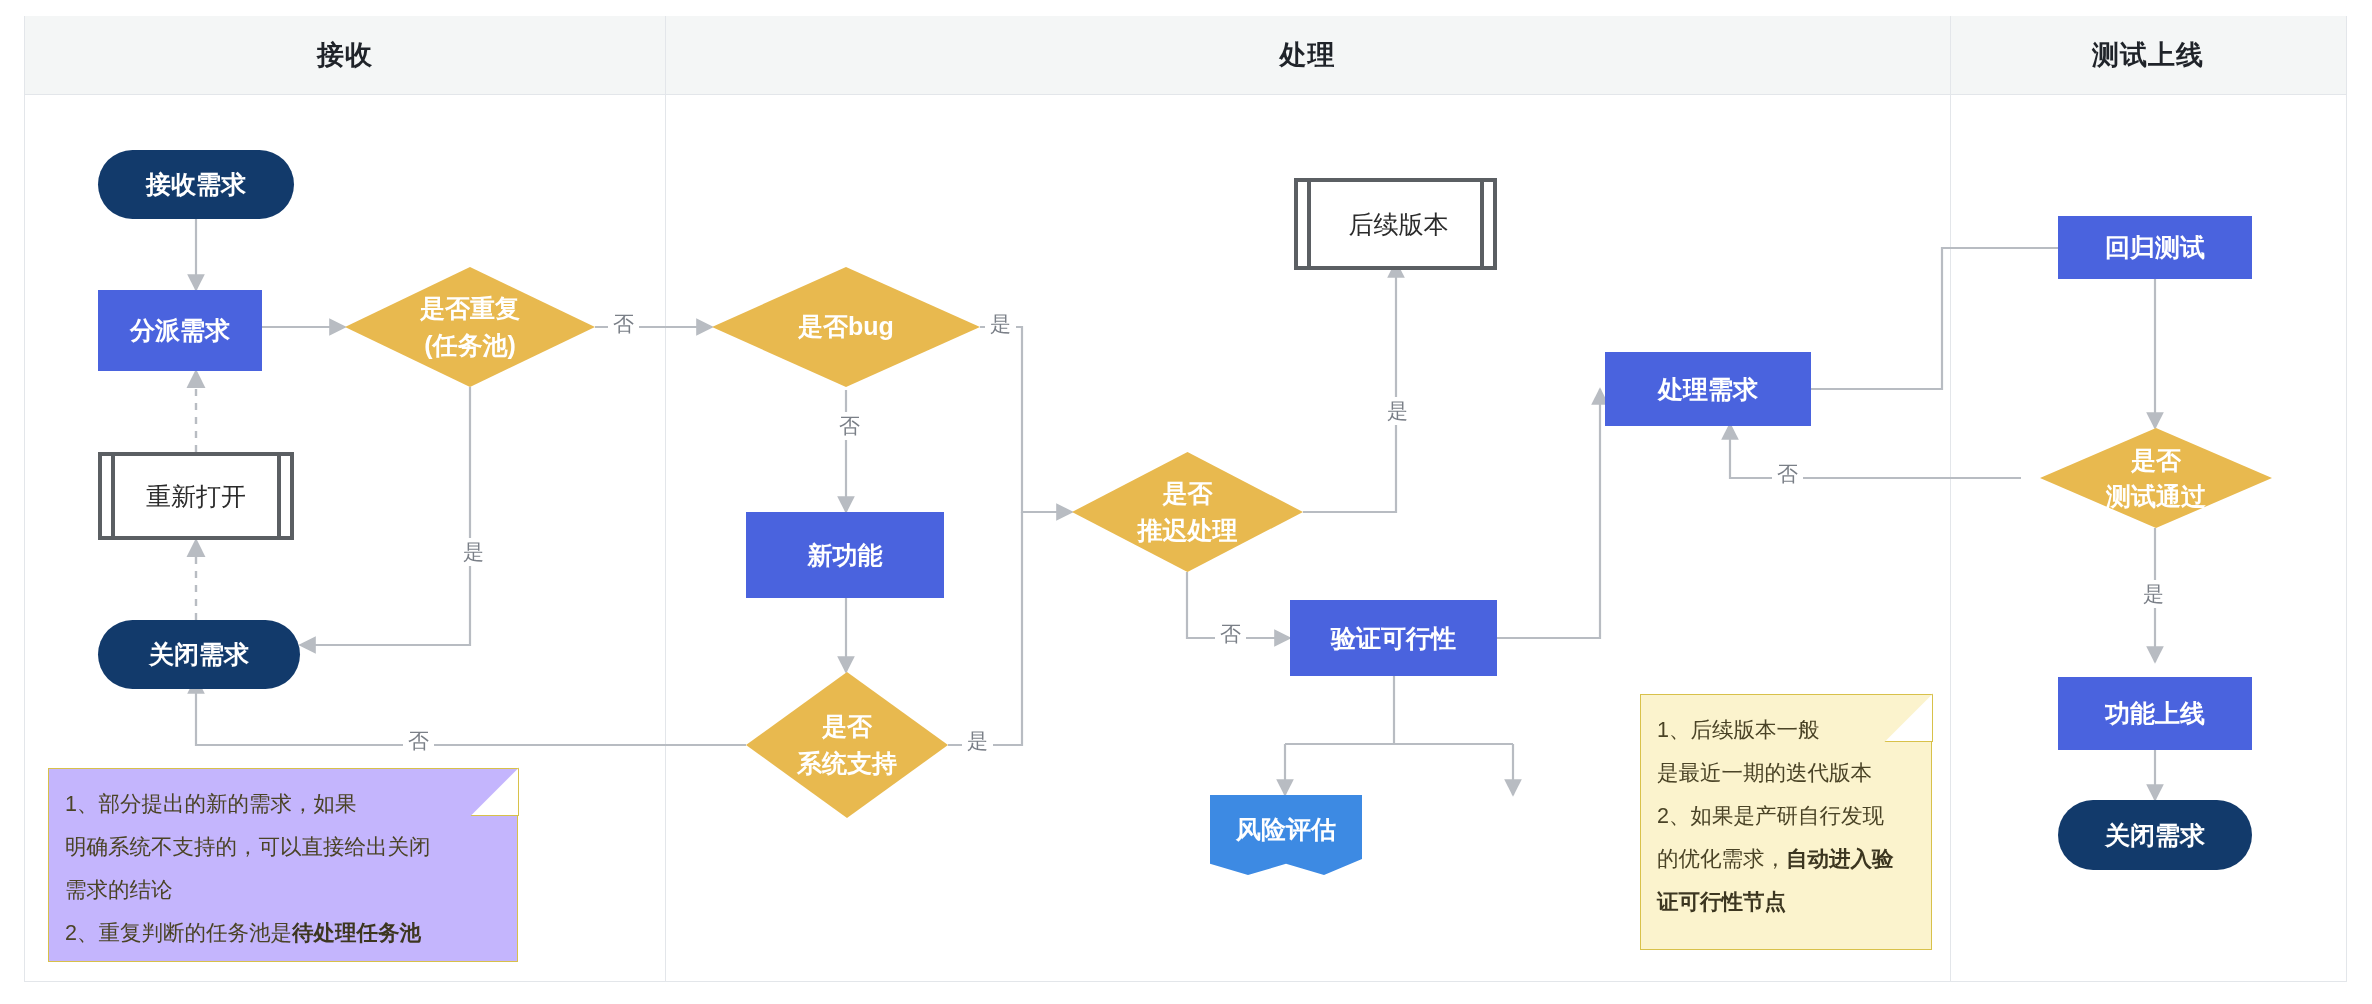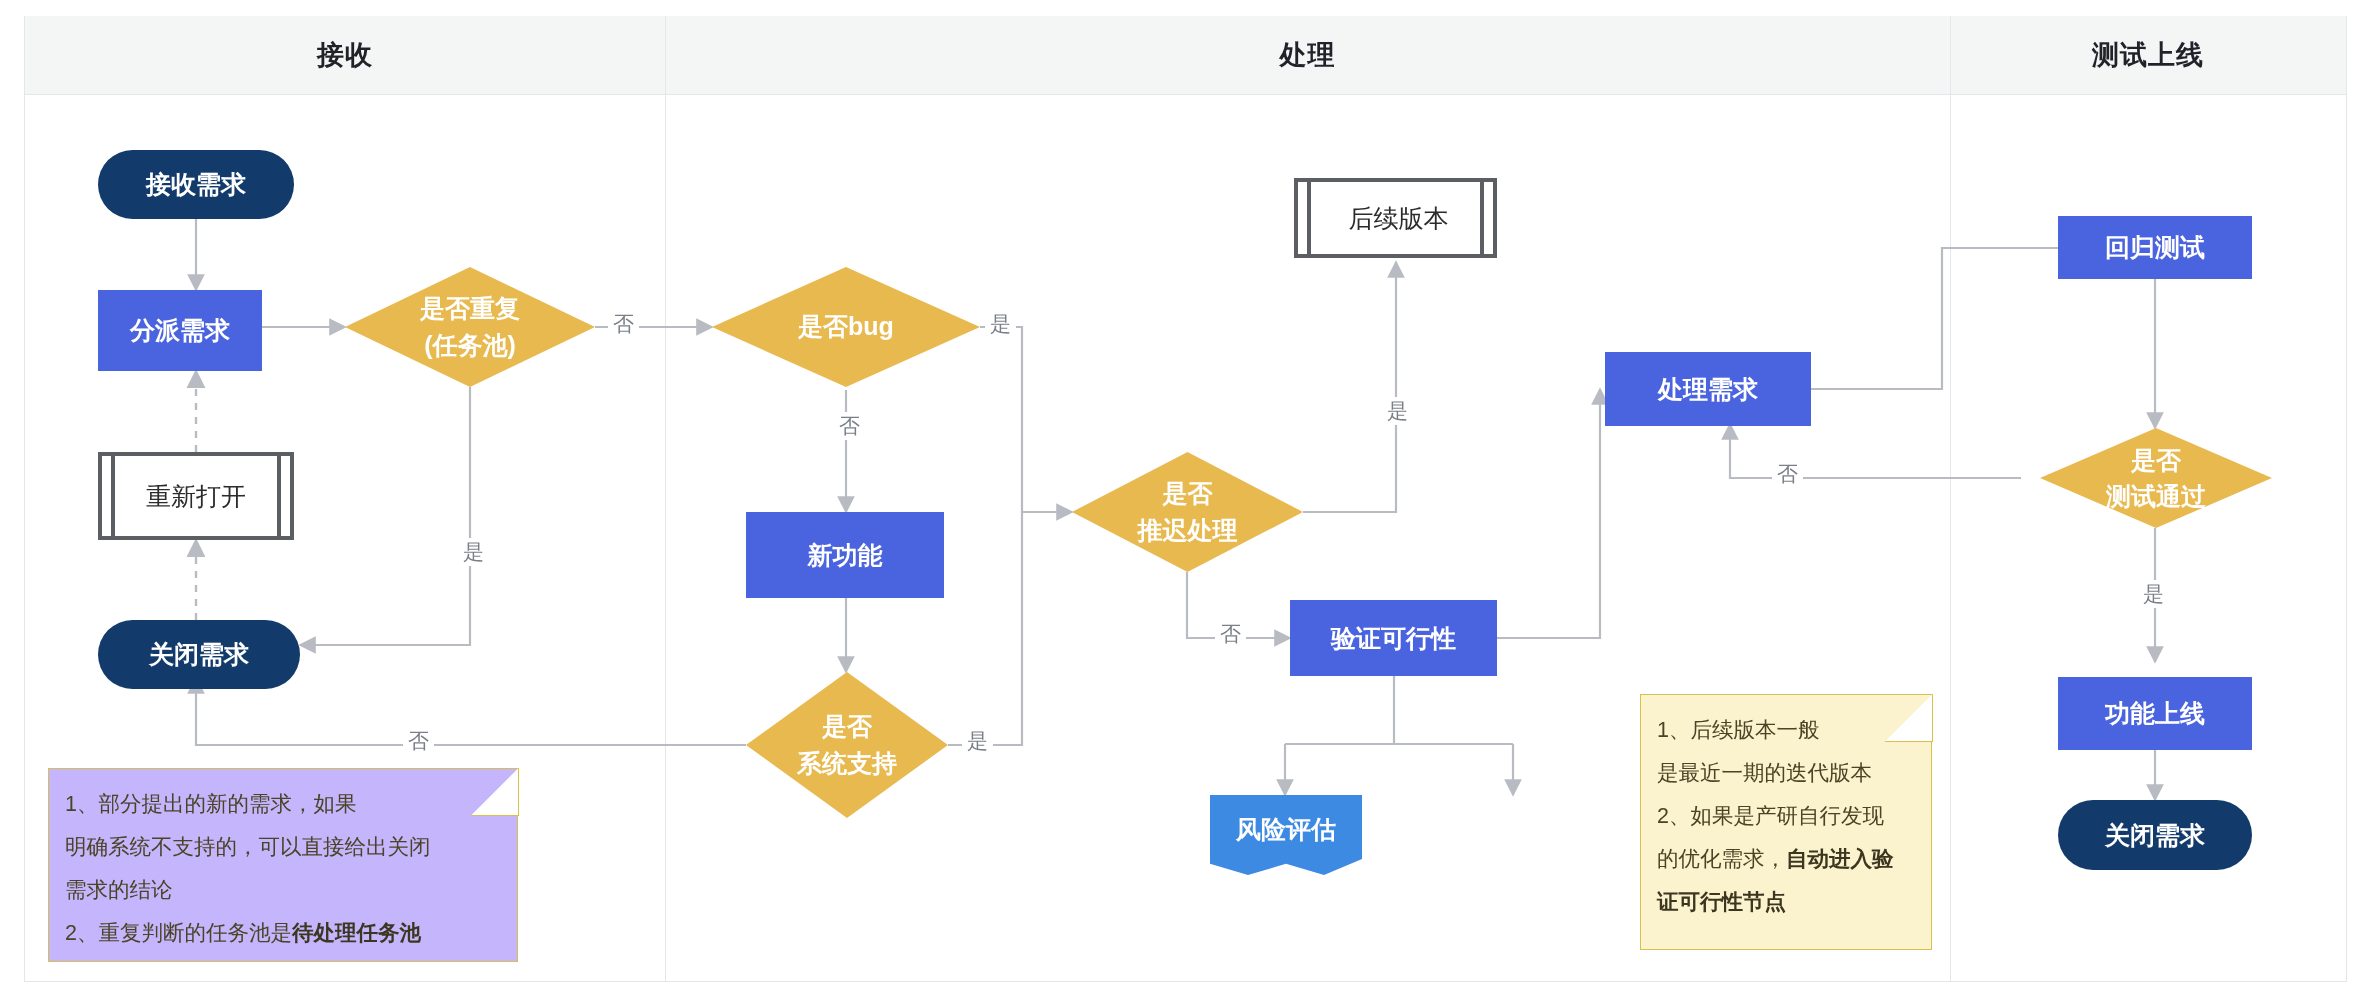--- a/index.html
+++ b/index.html
@@ -166,21 +166,21 @@
   </div>
 
   <div class="node n-dec" style="left:746px;top:672px;width:202px;height:146px;">
     <div class="shape" style="background: rgb(232, 185, 79);"></div>
     <div class="txt">
       <div>是否</div>
       <div>系统支持</div>
     </div>
   </div>
 
-  <div class="node n-pre" style="left:1294px;top:178px;width:203px;height:80px;padding-left:6px;">
+  <div class="node n-pre" style="left:1294px;top:178px;width:203px;height:92px;padding-left:6px;">
     <span>后续版本</span>
   </div>
 
   <div class="node n-dec" style="left:1072px;top:452px;width:231px;height:120px;">
     <div class="shape" style="background: rgb(232, 185, 79);"></div>
     <div class="txt">
       <div>是否</div>
       <div>推迟处理</div>
     </div>
   </div>

